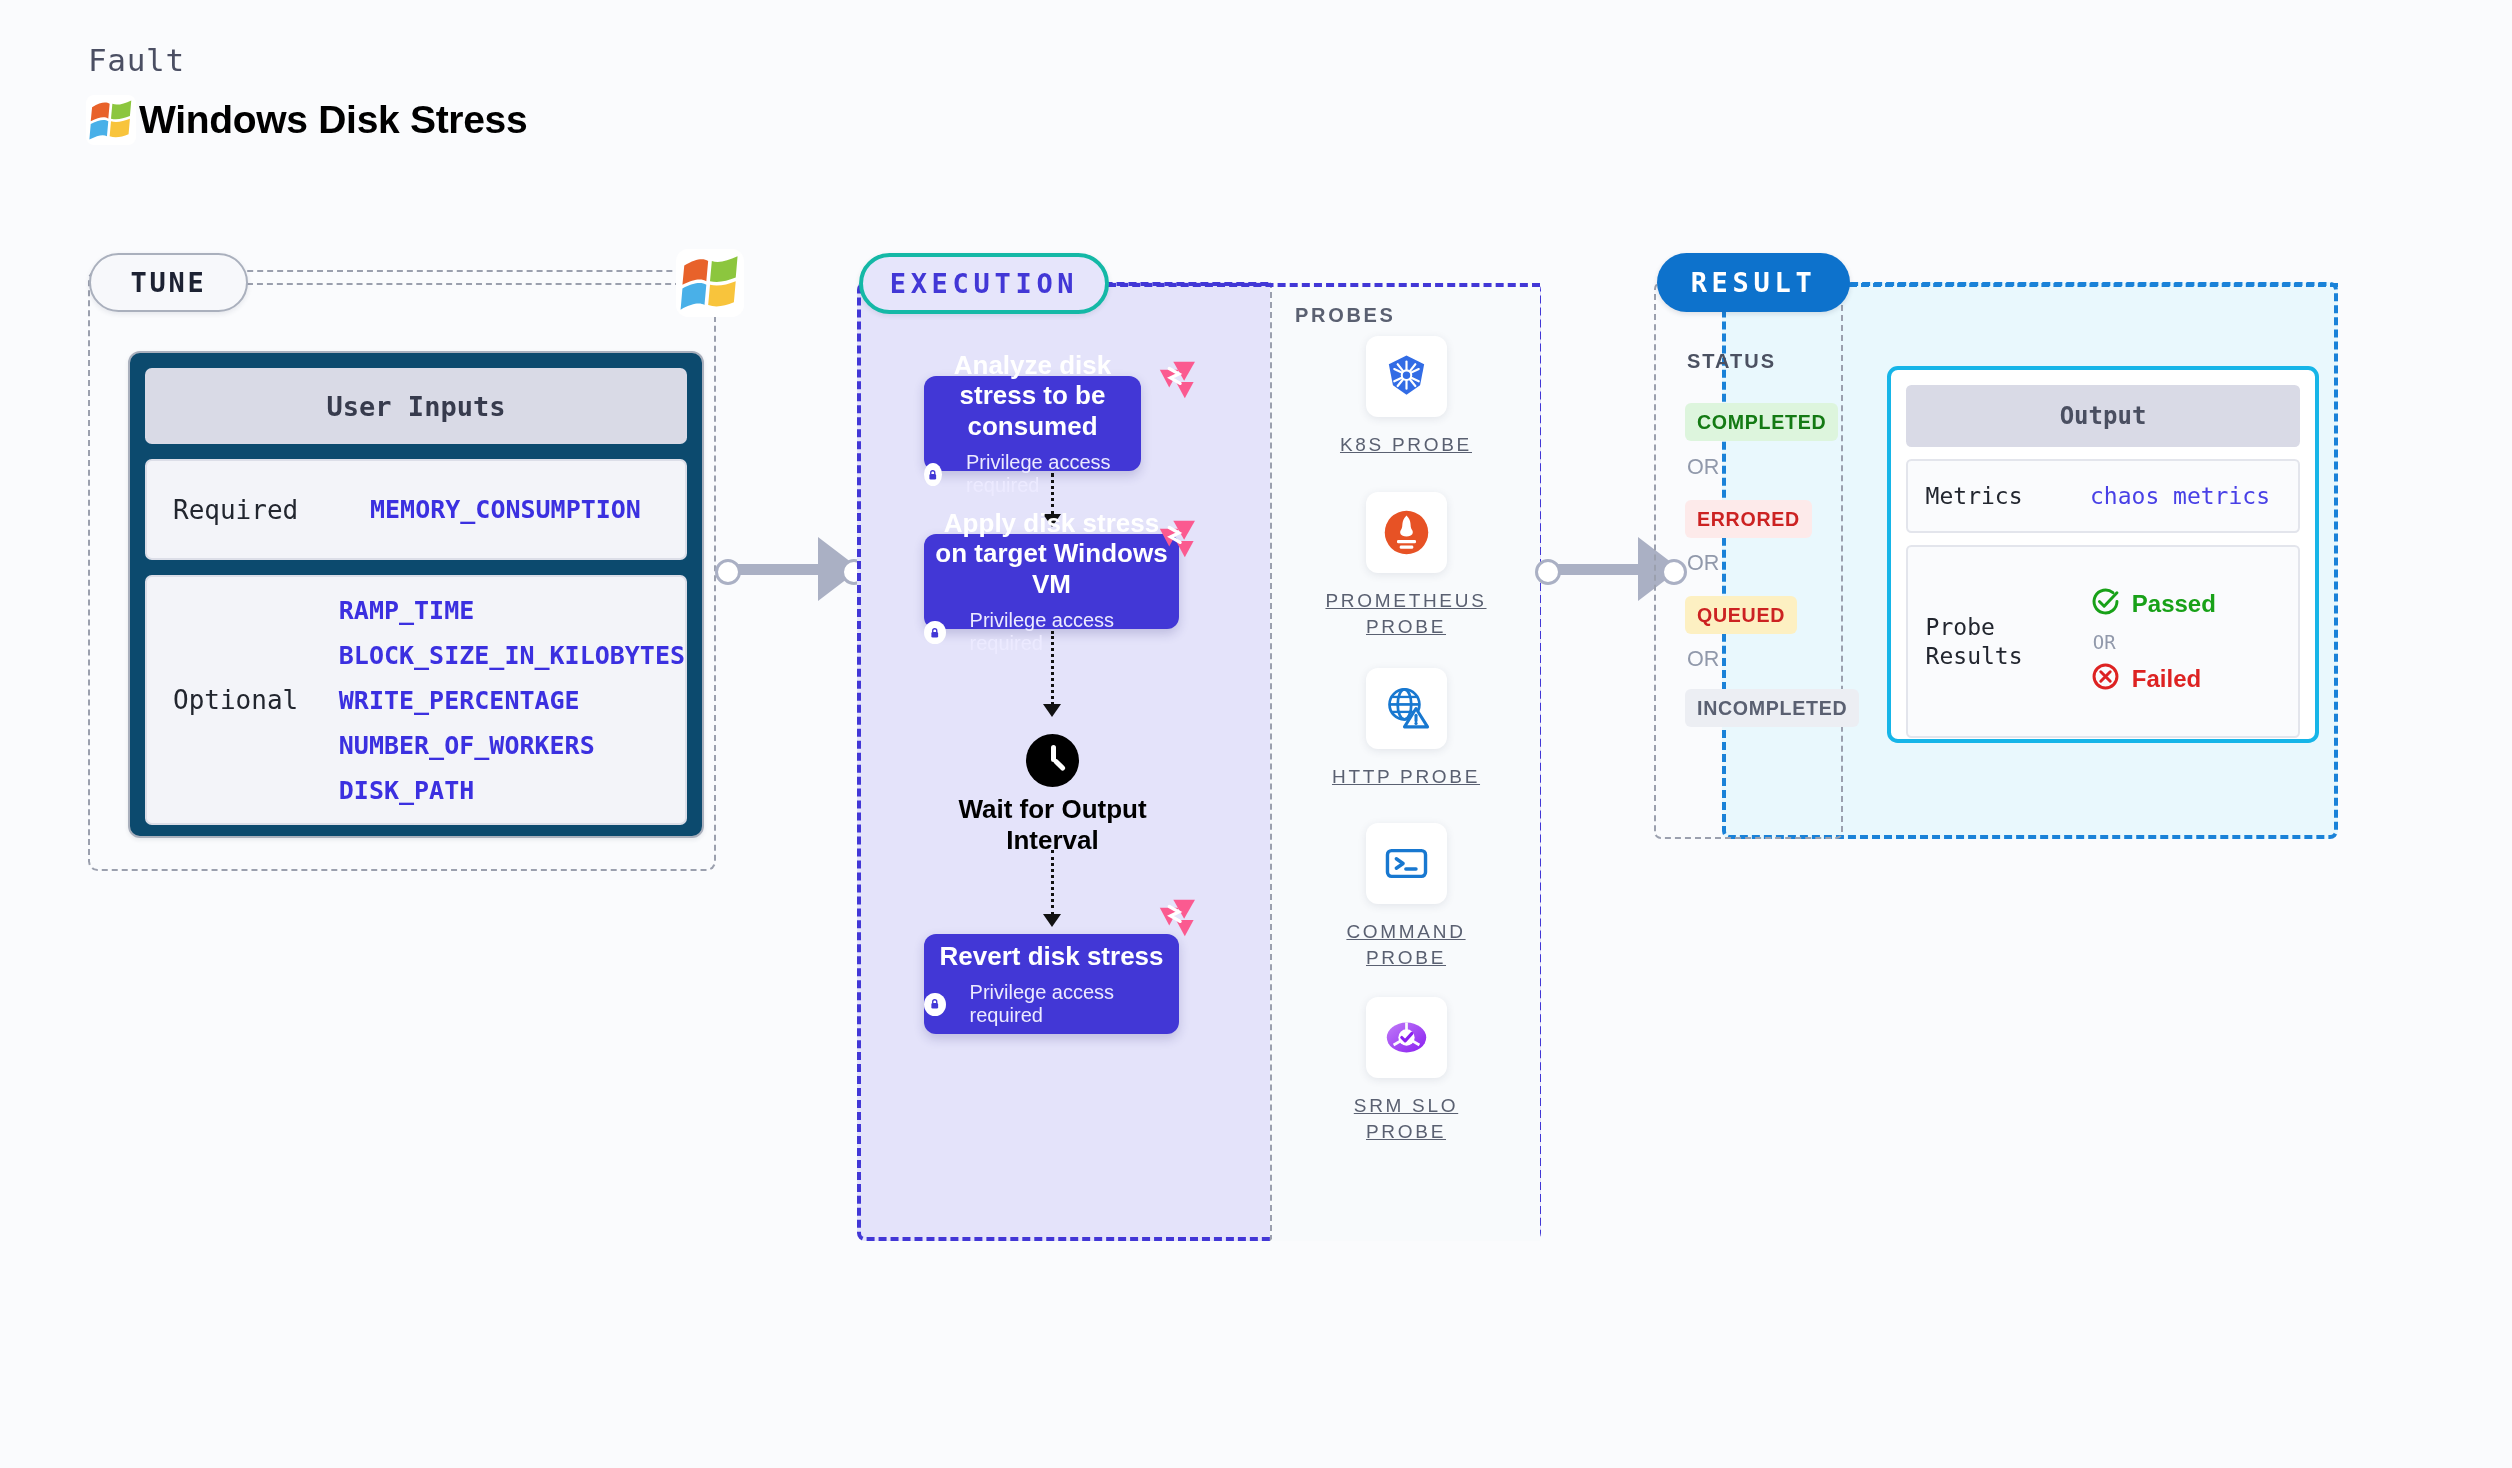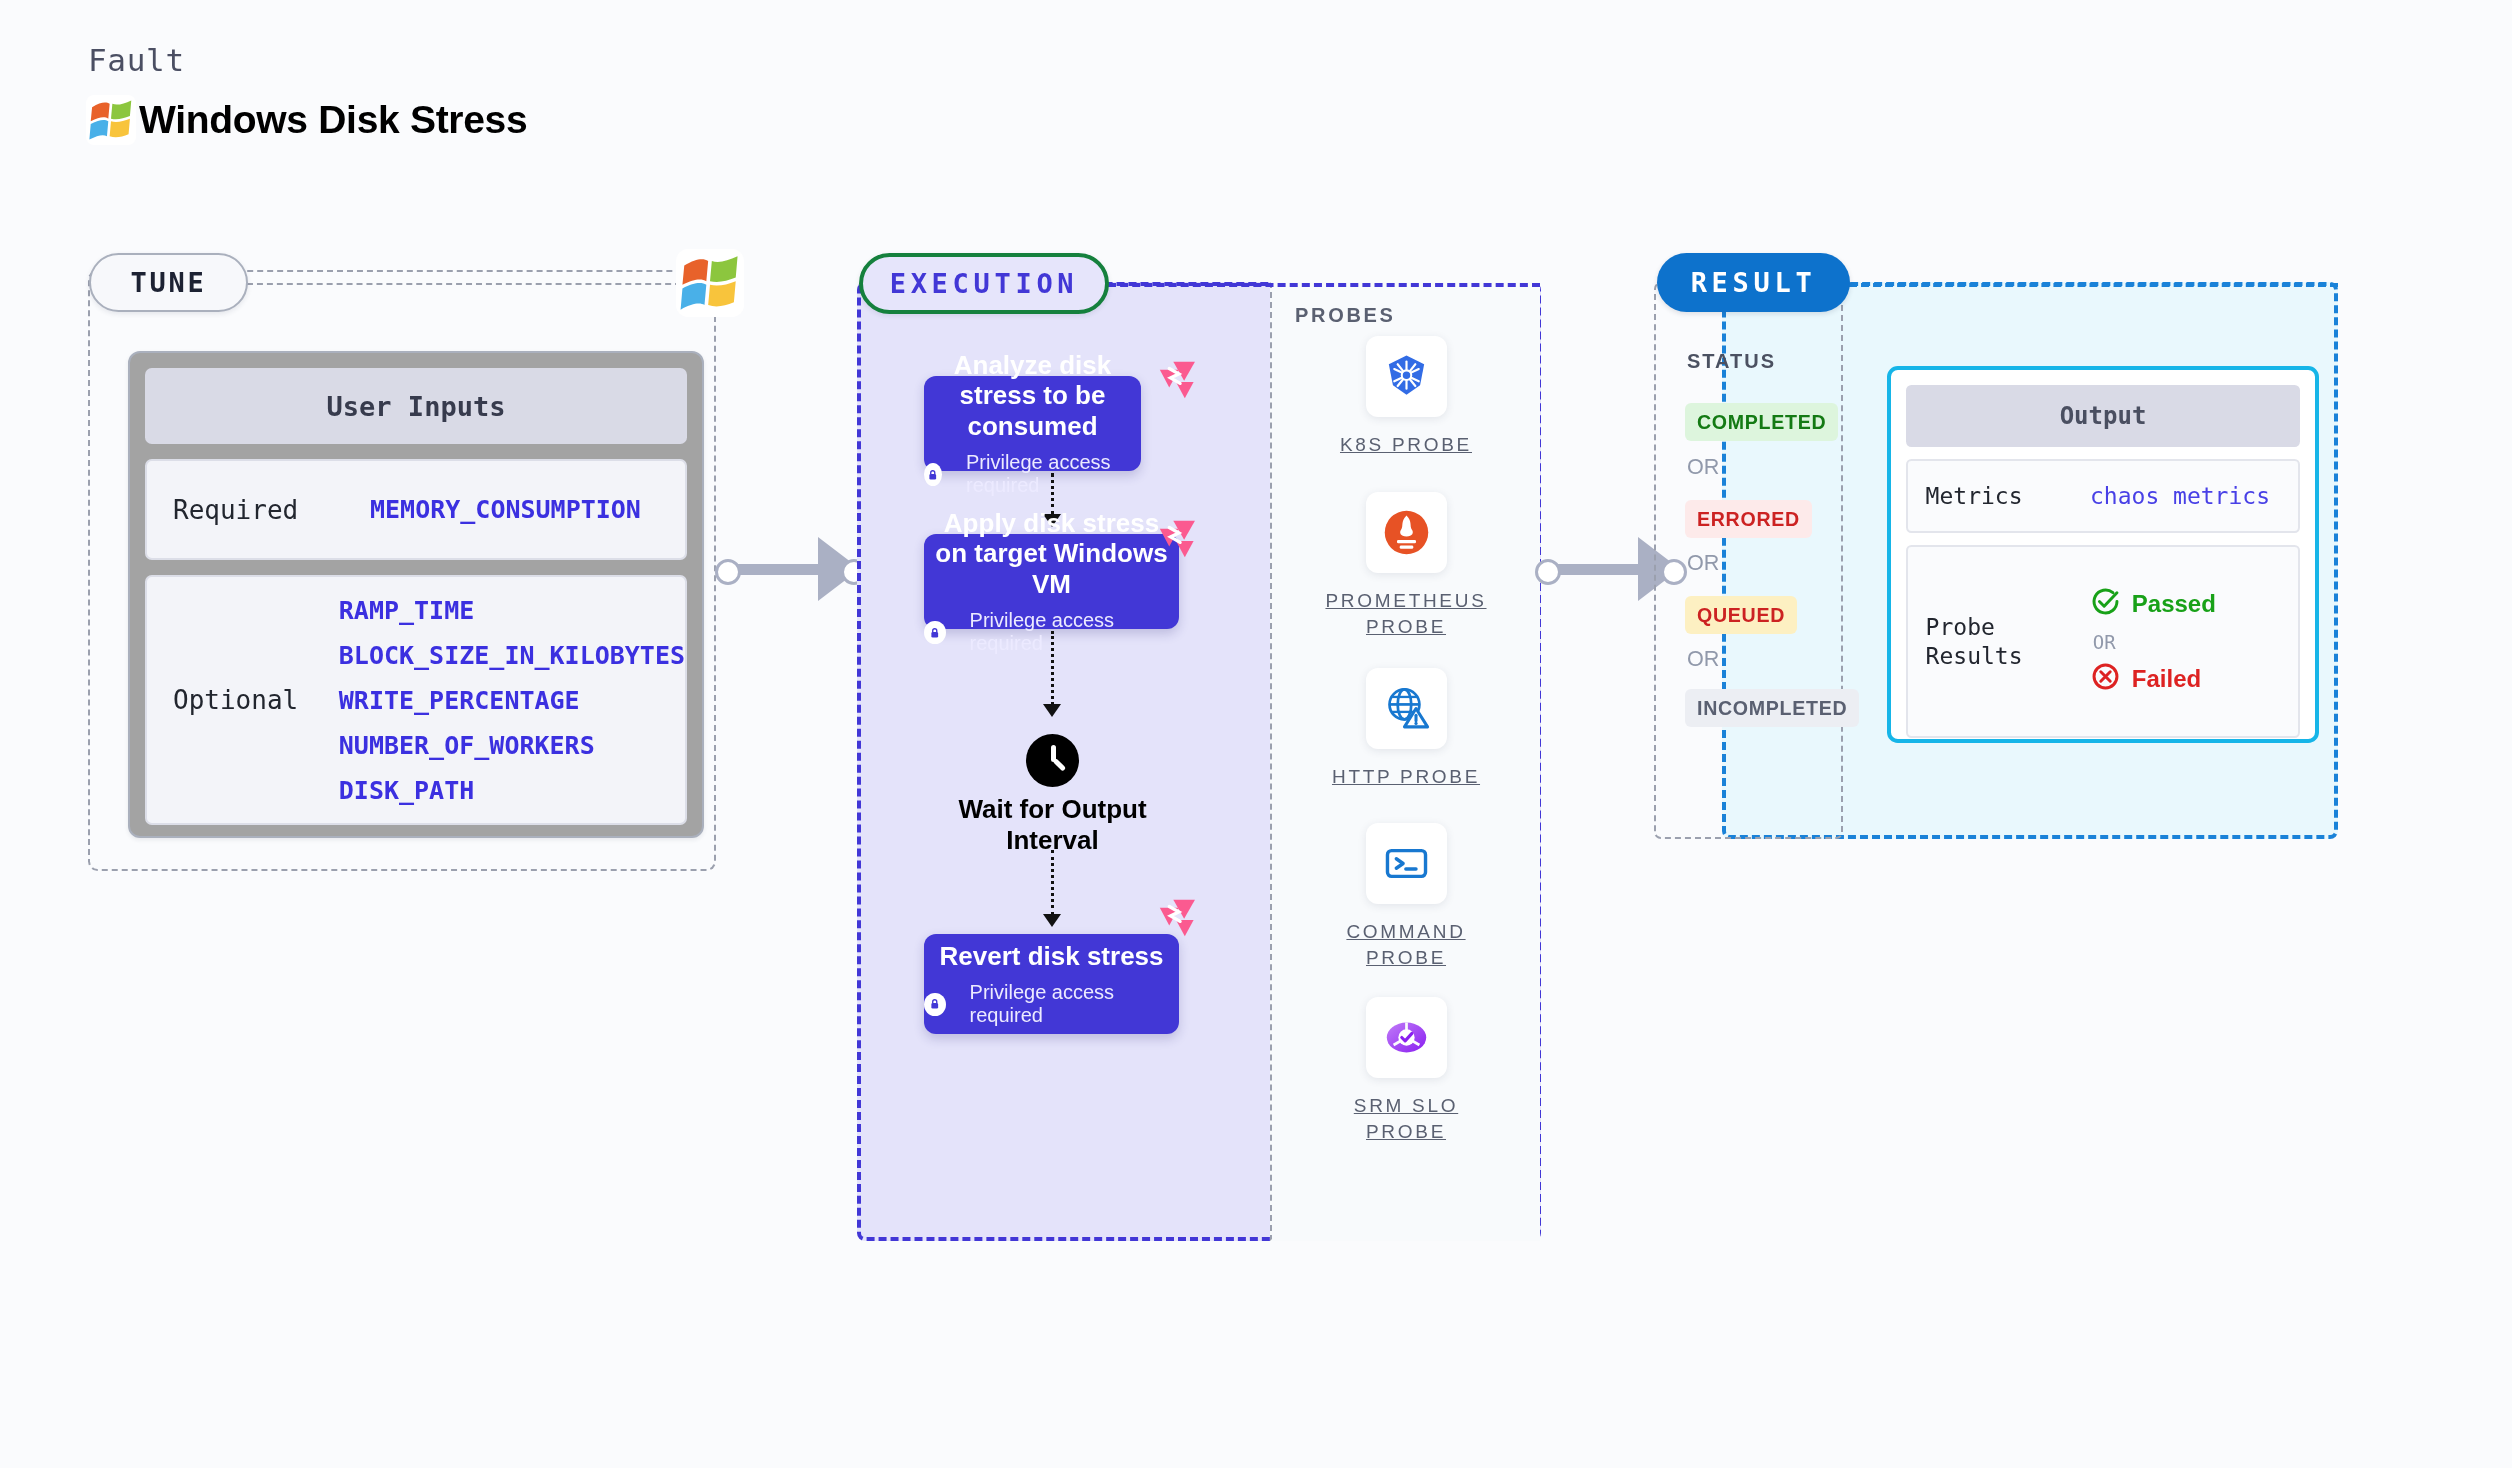--- a/index.html
+++ b/index.html
@@ -71,21 +71,21 @@
     font-weight: 700;
   }
   .pill-tune {
     left: 89px; top: 253px; width: 159px; height: 59px;
     background: #f7f8fb; border: 2.7px solid #aab0bd;
     font-size: 27px; color: #1d2233; letter-spacing: 2.7px;
     box-shadow: 0 2px 5.4px rgba(40,50,80,.10);
   }
   .pill-exec {
     left: 859px; top: 253px; width: 250px; height: 61px;
-    background: #e6e5fb; border: 4px solid #15803d;
+    background: #e6e5fb; border: 4px solid #14b8a6;
     font-size: 27px; color: #4237d6; letter-spacing: 4.7px;
     box-shadow: 0 2px 5.4px rgba(40,50,80,.10);
   }
   .pill-result {
     left: 1657px; top: 253px; width: 193px; height: 59px;
     background: #0d72cc; border: none;
     font-size: 27px; color: #ffffff; letter-spacing: 4.7px;
     box-shadow: 0 2px 5.4px rgba(40,50,80,.14);
   }
 
@@ -94,21 +94,21 @@
     position: absolute; height: 0;
     border-top: 2.7px dashed #9ba0ae;
   }
   .leader-exec { border-top: 4px dashed #4237d6; }
   .leader-res  { border-top: 4px dashed #1a82d8; }
 
   
   .uicard {
     position: absolute; left: 128px; top: 351px;
     width: 576px; height: 487px;
-    background: #a3a3a3; border: 2.7px solid #aab0bd;
+    background: #0c4a6e; border: 2.7px solid #aab0bd;
     border-radius: 12px; box-sizing: border-box;
     padding: 15px;
     box-shadow: 0 2px 4.7px rgba(40,50,80,.09);
   }
   .uicard-title {
     height: 76px; background: #d9dae6;
     border-radius: 6.8px; display: flex;
     align-items: center; justify-content: center;
     font-family: "DejaVu Sans Mono", monospace;
     font-size: 27px; color: #373b4d; font-weight: 700;

